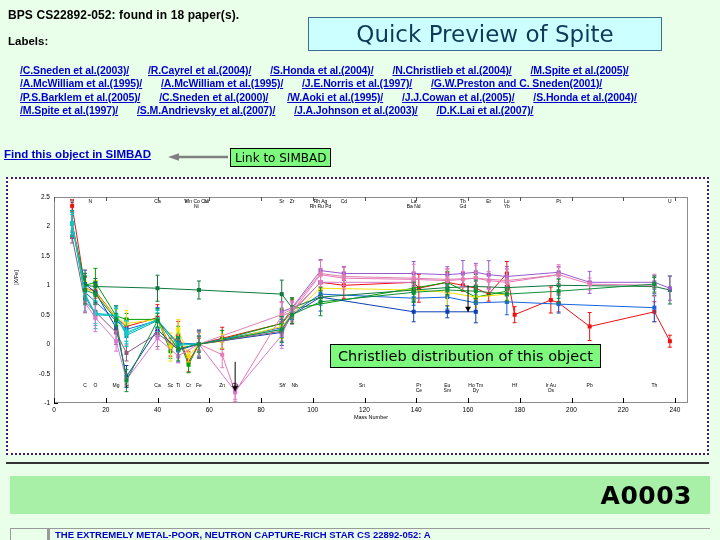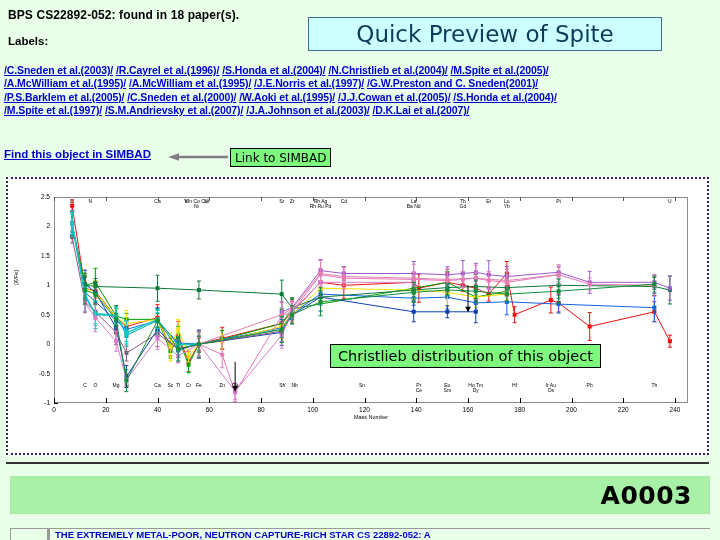--- a/index.html
+++ b/index.html
@@ -21,21 +21,21 @@
   .hdr-labels{
     position:absolute;left:0;top:27px;
     font-size:11.5px;font-weight:bold;color:#000;
   }
   .papers{
     position:absolute;left:4px;top:64px;right:4px;
     color:#0000cc;font-size:10.5px;font-weight:bold;
     line-height:13.4px;white-space:nowrap;letter-spacing:-0.1px;
   }
   .papers .row{display:block;}
-  .papers a{color:#0000cc;text-decoration:underline;}
+  .papers a{color:#0000cc;text-decoration:underline;margin-left:16px;}
   .papers .sep{text-decoration:none;}
 
   .simbad-line{
     position:absolute;left:4px;top:148px;
     color:#0000cc;font-size:11.5px;font-weight:bold;
     text-decoration:underline;
   }
 
   
   .callout-blue{
@@ -148,21 +148,21 @@
 <div class="page">
 
   <div class="hdr">
     <div class="hdr-title">
       <span class="obj">BPS CS22892-052</span><span>: found in 18 paper(s).</span>
     </div>
     <div class="hdr-labels">Labels:</div>
   </div>
 
   <div class="papers" id="papers">
-      <span class="row"><a href="#">/C.Sneden et al.(2003)/</a><span class="sep"> </span><a href="#">/R.Cayrel et al.(1996)/</a><span class="sep"> </span><a href="#">/S.Honda et al.(2004)/</a><span class="sep"> </span><a href="#">/N.Christlieb et al.(2004)/</a><span class="sep"> </span><a href="#">/M.Spite et al.(2005)/</a></span>
+      <span class="row"><a href="#">/C.Sneden et al.(2003)/</a><span class="sep"> </span><a href="#">/R.Cayrel et al.(2004)/</a><span class="sep"> </span><a href="#">/S.Honda et al.(2004)/</a><span class="sep"> </span><a href="#">/N.Christlieb et al.(2004)/</a><span class="sep"> </span><a href="#">/M.Spite et al.(2005)/</a></span>
       <span class="row"><a href="#">/A.McWilliam et al.(1995)/</a><span class="sep"> </span><a href="#">/A.McWilliam et al.(1995)/</a><span class="sep"> </span><a href="#">/J.E.Norris et al.(1997)/</a><span class="sep"> </span><a href="#">/G.W.Preston and C. Sneden(2001)/</a></span>
       <span class="row"><a href="#">/P.S.Barklem et al.(2005)/</a><span class="sep"> </span><a href="#">/C.Sneden et al.(2000)/</a><span class="sep"> </span><a href="#">/W.Aoki et al.(1995)/</a><span class="sep"> </span><a href="#">/J.J.Cowan et al.(2005)/</a><span class="sep"> </span><a href="#">/S.Honda et al.(2004)/</a></span>
       <span class="row"><a href="#">/M.Spite et al.(1997)/</a><span class="sep"> </span><a href="#">/S.M.Andrievsky et al.(2007)/</a><span class="sep"> </span><a href="#">/J.A.Johnson et al.(2003)/</a><span class="sep"> </span><a href="#">/D.K.Lai et al.(2007)/</a></span>
     </div>
 
   <a class="simbad-line" href="#">Find this object in SIMBAD</a>
 
   <div class="callout-blue">
     <span>Quick Preview of Spite</span>
   </div>

